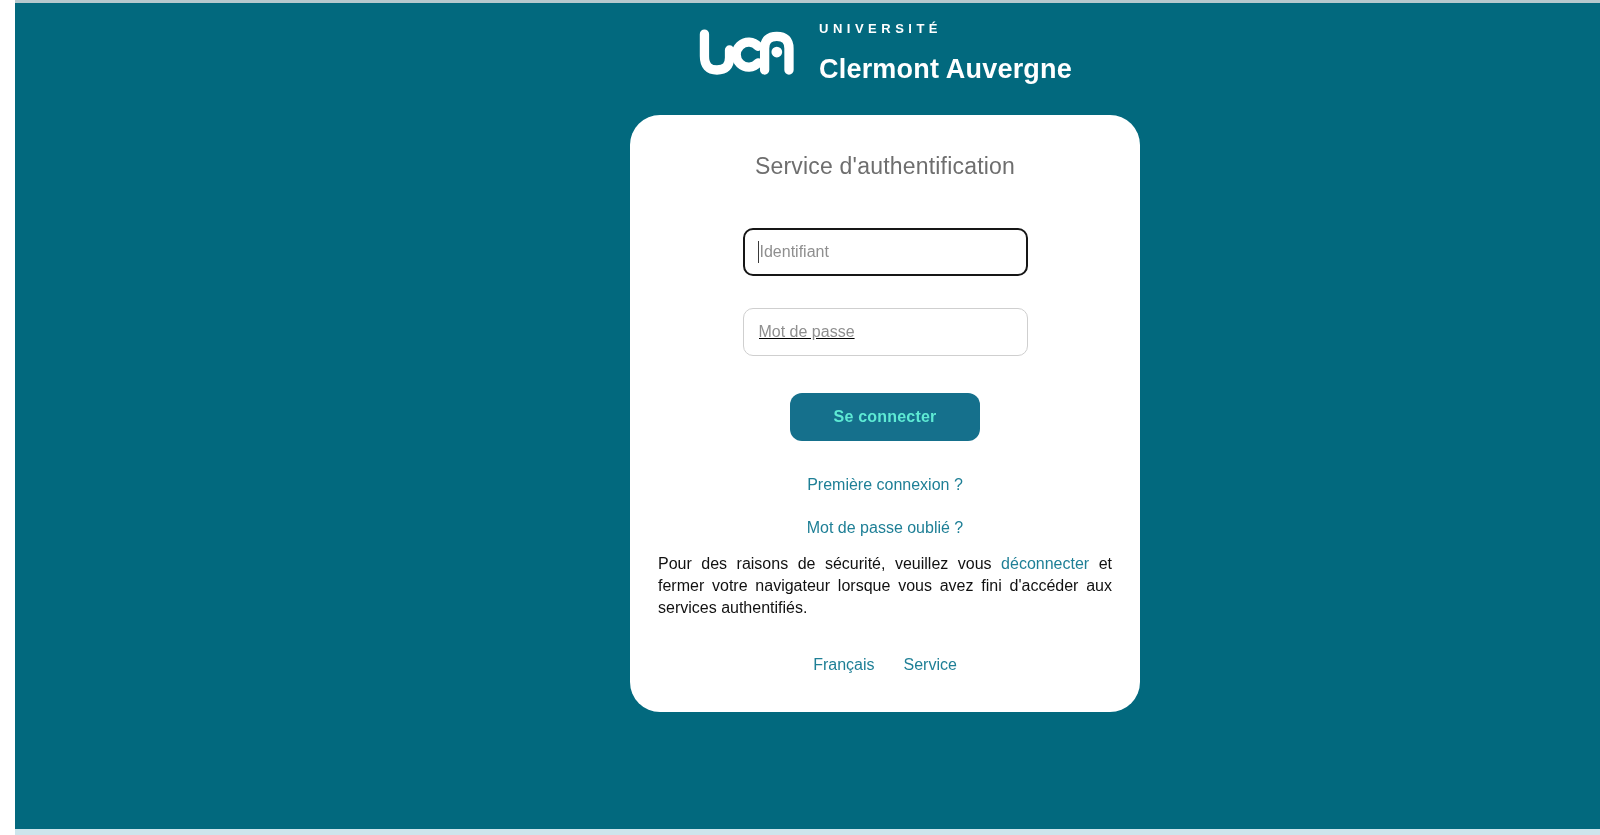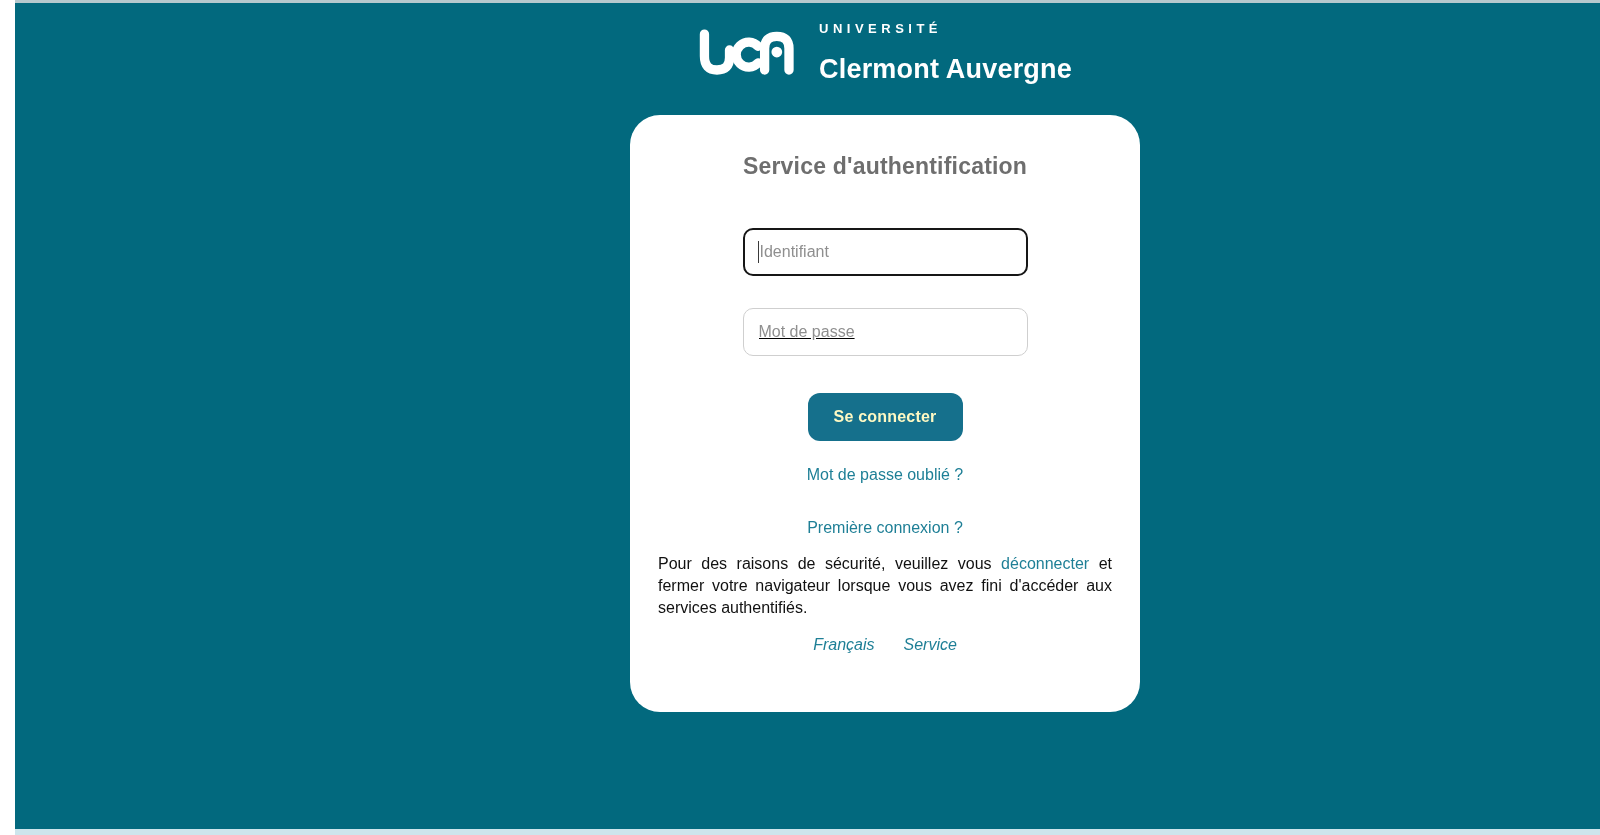--- a/index.html
+++ b/index.html
@@ -48,60 +48,60 @@
     letter-spacing:0.2px;
   }
   
   .card{
     position:absolute;left:630px;top:115px;width:510px;height:597px;
     background:#ffffff;border-radius:30px;
     padding:38px 28px 0 28px;
     text-align:center;
   }
   .card-title{
-    font-size:23px;font-weight:700;color:var(--title-gray);
+    font-size:23px;font-weight:400;color:var(--title-gray);
     line-height:27px;letter-spacing:0.2px;
   }
   .field-wrap{position:relative;width:285px;margin:0 auto;}
   .field-wrap.first{margin-top:48px;}
   .field-wrap.second{margin-top:32px;text-decoration:underline;}
   .text-field{
     width:285px;height:48px;border-radius:10px;
     font-family:"Liberation Sans", sans-serif;
     font-size:16px;color:#333;padding:0 15px;outline:none;
     background:#fff;display:block;
   }
   .text-field::placeholder{color:var(--placeholder-gray);opacity:1;}
   .text-field.focused{border:2px solid var(--input-border-focused);}
   .text-field.idle{border:1px solid var(--input-border);}
   .caret{
     position:absolute;left:15px;top:13px;width:1.5px;height:22px;
     background:#3a3a3a;pointer-events:none;
   }
   .submit-btn{
-    display:block;margin:37px auto 0 auto;width:155px;height:48px;
-    background:var(--button-teal);color:#fef9c3;border:none;border-radius:12px;
+    display:block;margin:37px auto 0 auto;width:190px;height:48px;
+    background:var(--button-teal);color:#5eead4;border:none;border-radius:12px;
     font-family:"Liberation Sans", sans-serif;
     font-size:16px;font-weight:bold;cursor:pointer;letter-spacing:0.2px;
   }
   .card-link{
     display:block;color:var(--link-teal);text-decoration:none;
     font-size:16px;line-height:19px;
   }
   .card-link.first{margin-top:34px;}
   .card-link.second{margin-top:24px;}
   .security-notice{
     margin-top:16px;text-align:justify;
     font-size:16px;line-height:22px;color:#111111;
   }
   .security-notice .inline-link{
     color:var(--link-teal);text-decoration:none;cursor:pointer;
   }
   .lang-row{
-    margin-top:16px;display:flex;justify-content:center;gap:29px;font-style:italic;
+    margin-top:36px;display:flex;justify-content:center;gap:29px;
   }
   .lang-row a{
     color:var(--link-teal);text-decoration:none;font-size:16px;line-height:19px;
   }
 </style>
 </head>
 <body>
 
 <div class="stage">
 
@@ -134,23 +134,23 @@
       <input class="text-field focused" type="text" placeholder="Identifiant" style="">
       <div class="caret"></div>
     </div>
 
     <div class="field-wrap second">
       <input class="text-field idle" type="password" placeholder="Mot de passe" style="">
     </div>
 
     <button class="submit-btn" type="submit">Se connecter</button>
 
+    <a class="card-link first" href="#">Première connexion ?</a>
+
     <a class="card-link second" href="#">Mot de passe oublié ?</a>
-
-    <a class="card-link first" href="#">Première connexion ?</a>
 
     <p class="security-notice"><span>Pour des raisons de sécurité, veuillez vous </span><a class="inline-link" href="#">déconnecter</a><span> et fermer votre navigateur lorsque vous avez fini d'accéder aux services authentifiés.</span></p>
 
     <div class="lang-row">
       <a href="#">Français</a>
       <a href="#">Service</a>
     </div>
 
   </div>
 </div>

